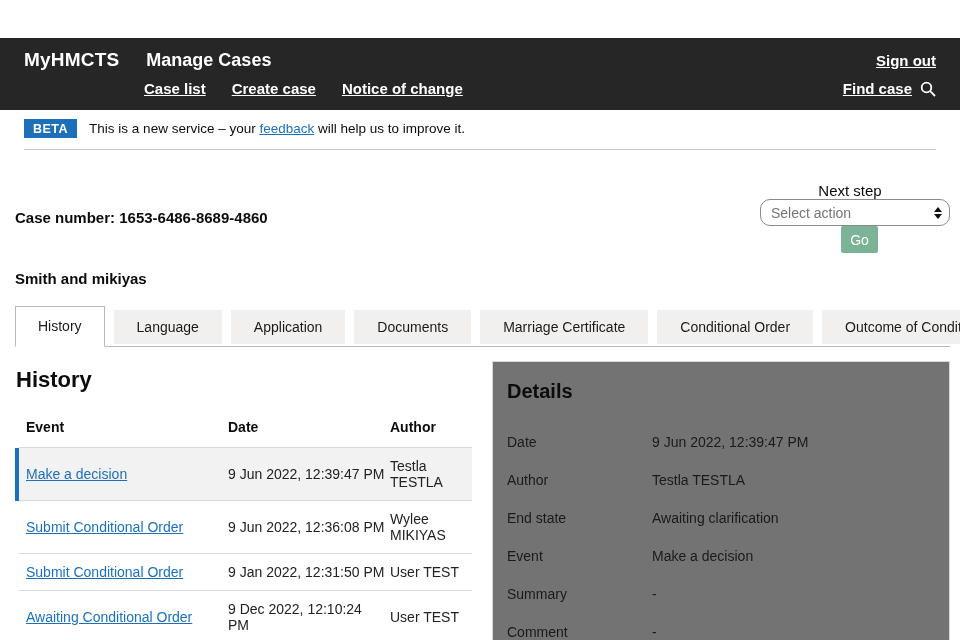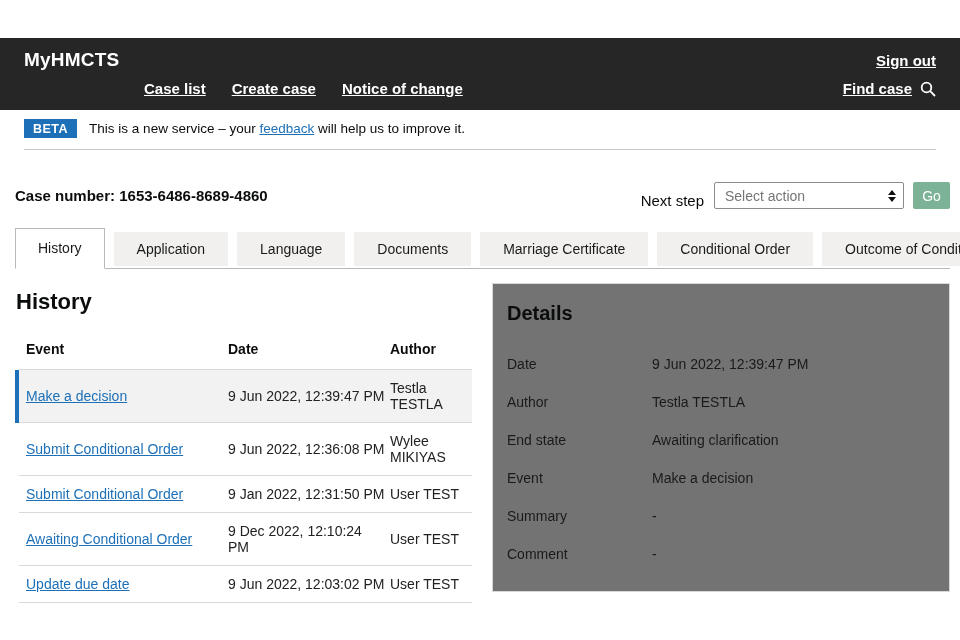--- a/index.html
+++ b/index.html
@@ -23,23 +23,23 @@
   .phase-banner { margin: 0 24px; padding: 9px 0 11px 0; border-bottom: 1px solid #c6c6c6;
                   display: flex; align-items: center; font-size: 13.5px; }
   .beta-badge { background: #1d70b8; color: #fff; font-weight: bold; font-size: 12.5px;
                 letter-spacing: 0.5px; padding: 3px 9px 2px 9px; margin-right: 12px; }
   .feedback-link { color: #1d70b8; text-decoration: underline; cursor: pointer; }
 
   
   .main { padding: 0 10px 0 15px; }
   .case-row { margin-top: 32px; display: flex; align-items: center; justify-content: space-between; }
   .case-number { font-size: 15px; font-weight: bold; }
-  .next-step { display: flex; align-items: flex-end; }
+  .next-step { display: flex; align-items: center; flex-direction: column; }
   .next-step-label { font-size: 15px; margin-right: 10px; }
-  .fake-select { width: 190px; height: 27px; border: 1px solid #8b8b8b; border-radius: 2px;
+  .fake-select { width: 190px; height: 27px; border: 1px solid #8b8b8b; border-radius: 10px;
                  background: #fff; display: flex; align-items: center; justify-content: space-between;
                  padding: 0 7px 0 10px; cursor: pointer; }
   .fake-select .sel-text { color: #757575; font-size: 14px; }
   .updown { display: flex; flex-direction: column; align-items: center; }
   .updown .tri-up { width: 0; height: 0; border-left: 4px solid transparent; border-right: 4px solid transparent;
                     border-bottom: 5px solid #111; margin-bottom: 2px; }
   .updown .tri-down { width: 0; height: 0; border-left: 4px solid transparent; border-right: 4px solid transparent;
                       border-top: 5px solid #111; }
   .go-btn { margin-left: 9px; width: 37px; height: 27px; background: #7cb295; color: #fff;
             border: none; border-radius: 2px; font-size: 14px; font-family: inherit; cursor: pointer; }
@@ -77,20 +77,21 @@
   .detail-value { color: #1a1a1a; }
 </style>
 </head>
 <body>
 
 <div class="top-strip"></div>
 
 <header class="site-header">
   <div class="hdr-row1">
     <span class="brand">MyHMCTS</span>
+    <span class="app-title">Manage Cases</span>
     <span class="hdr-spacer"></span>
     <a class="hdr-link">Sign out</a>
   </div>
   <div class="hdr-row2">
     <a class="nav-link">Case list</a>
     <a class="nav-link">Create case</a>
     <a class="nav-link">Notice of change</a>
     <span class="hdr-spacer"></span>
     <span class="find-wrap">
       <a class="hdr-link">Find case</a>
@@ -121,25 +122,26 @@
         <span class="sel-text">Select action</span>
         <span class="updown">
             <span class="tri-up"></span>
             <span class="tri-down"></span>
           </span>
       </div>
       <button class="go-btn">Go</button>
     </div>
   </div>
 
+  <div class="case-name">Smith and mikiyas</div>
 
   <div class="tabs">
     <div class="tab active">History</div>
+    <div class="tab">Language</div>
     <div class="tab">Application</div>
-    <div class="tab">Language</div>
     <div class="tab">Documents</div>
     <div class="tab">Marriage Certificate</div>
     <div class="tab">Conditional Order</div>
     <div class="tab">Outcome of Conditional Order</div>
   </div>
 
   <div class="content">
     <div class="left-col">
       <h2 class="history-title">History</h2>
       <table class="history">

